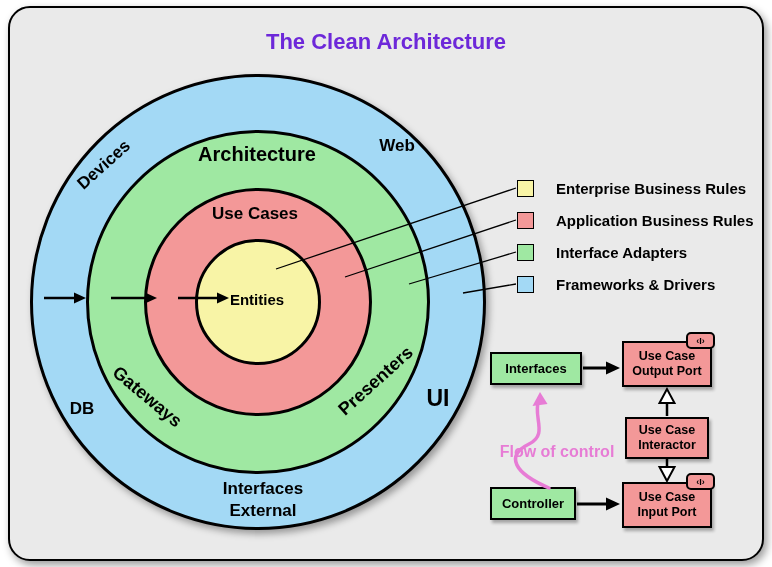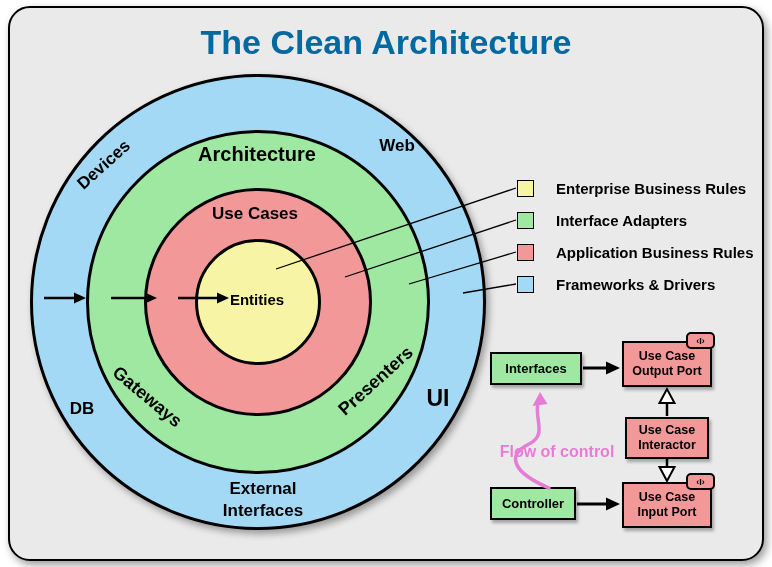--- a/index.html
+++ b/index.html
@@ -1,21 +1,21 @@
 <!DOCTYPE html>
 <html><head>
 <meta charset="utf-8">
 <style>
   html,body{margin:0;padding:0;background:#fff;}
   .canvas{position:relative;width:772px;height:567px;background:#fff;
           font-family:"Liberation Sans",sans-serif;color:#000;overflow:hidden;}
   .frame{position:absolute;left:8px;top:6px;width:752px;height:551px;background:#EAEAEA;
          border:2px solid #000;border-radius:22px;box-shadow:3px 4px 8px rgba(0,0,0,.40);z-index:0;}
   .title{position:absolute;left:386px;top:42px;transform:translate(-50%,-50%);
-         font-size:34px;font-weight:bold;color:#0369a1;white-space:nowrap;z-index:6;}
+         font-size:22px;font-weight:bold;color:#6d28d9;white-space:nowrap;z-index:6;}
   .ring{position:absolute;border-radius:50%;border:3px solid #000;box-sizing:border-box;}
   .ring.blue{left:30px;top:74px;width:456px;height:456px;z-index:1;box-shadow:3px 4px 7px rgba(0,0,0,.35);}
   .ring.green{left:86px;top:130px;width:344px;height:344px;z-index:2;}
   .ring.red{left:144px;top:188px;width:228px;height:228px;z-index:3;}
   .ring.yellow{left:195px;top:239px;width:126px;height:126px;z-index:3;}
   .overlay{position:absolute;left:0;top:0;z-index:5;pointer-events:none;}
   .lbl{position:absolute;transform:translate(-50%,-50%);font-weight:bold;white-space:nowrap;z-index:6;}
   .lbl.rotneg{transform:translate(-50%,-50%) rotate(-42deg);}
   .lbl.rotpos{transform:translate(-50%,-50%) rotate(40deg);}
   .twoline{text-align:center;line-height:22px;}
@@ -81,36 +81,36 @@
   <div class="lbl" style="left:257px;top:154px;font-size:20px;">Architecture</div>
   <div class="lbl" style="left:255px;top:214px;font-size:17px;">Use Cases</div>
   <div class="lbl" style="left:257px;top:299px;font-size:15px;">Entities</div>
   <div class="lbl rotneg" style="left:104px;top:165px;font-size:17px;">Devices</div>
   <div class="lbl" style="left:397px;top:146px;font-size:17px;">Web</div>
   <div class="lbl" style="left:82px;top:409px;font-size:17px;">DB</div>
   <div class="lbl" style="left:438px;top:398px;font-size:23px;">UI</div>
   <div class="lbl rotpos" style="left:147px;top:397px;font-size:18px;">Gateways</div>
   <div class="lbl rotneg" style="left:376px;top:381px;font-size:18px;">Presenters</div>
   <div class="lbl twoline" style="left:263px;top:500px;font-size:17px;">
+    <div>Interfaces</div>
     <div>External</div>
-    <div>Interfaces</div>
   </div>
 
   <div class="legend">
     <div class="legend-row">
       <div class="swatch" style="background: rgb(248, 244, 166);"></div>
       <div class="legend-text">Enterprise Business Rules</div>
     </div>
     <div class="legend-row">
+      <div class="swatch" style="background: rgb(243, 152, 152);"></div>
+      <div class="legend-text">Application Business Rules</div>
+    </div>
+    <div class="legend-row">
       <div class="swatch" style="background: rgb(159, 232, 162);"></div>
       <div class="legend-text">Interface Adapters</div>
-    </div>
-    <div class="legend-row">
-      <div class="swatch" style="background: rgb(243, 152, 152);"></div>
-      <div class="legend-text">Application Business Rules</div>
     </div>
     <div class="legend-row">
       <div class="swatch" style="background: rgb(163, 217, 245);"></div>
       <div class="legend-text">Frameworks &amp; Drivers</div>
     </div>
   </div>
 
   <div class="fbox" style="left: 490px; top: 352px; width: 92px; height: 33px; font-size: 13px; background: rgb(159, 232, 162);">
     <div>Interfaces</div>
   </div>

